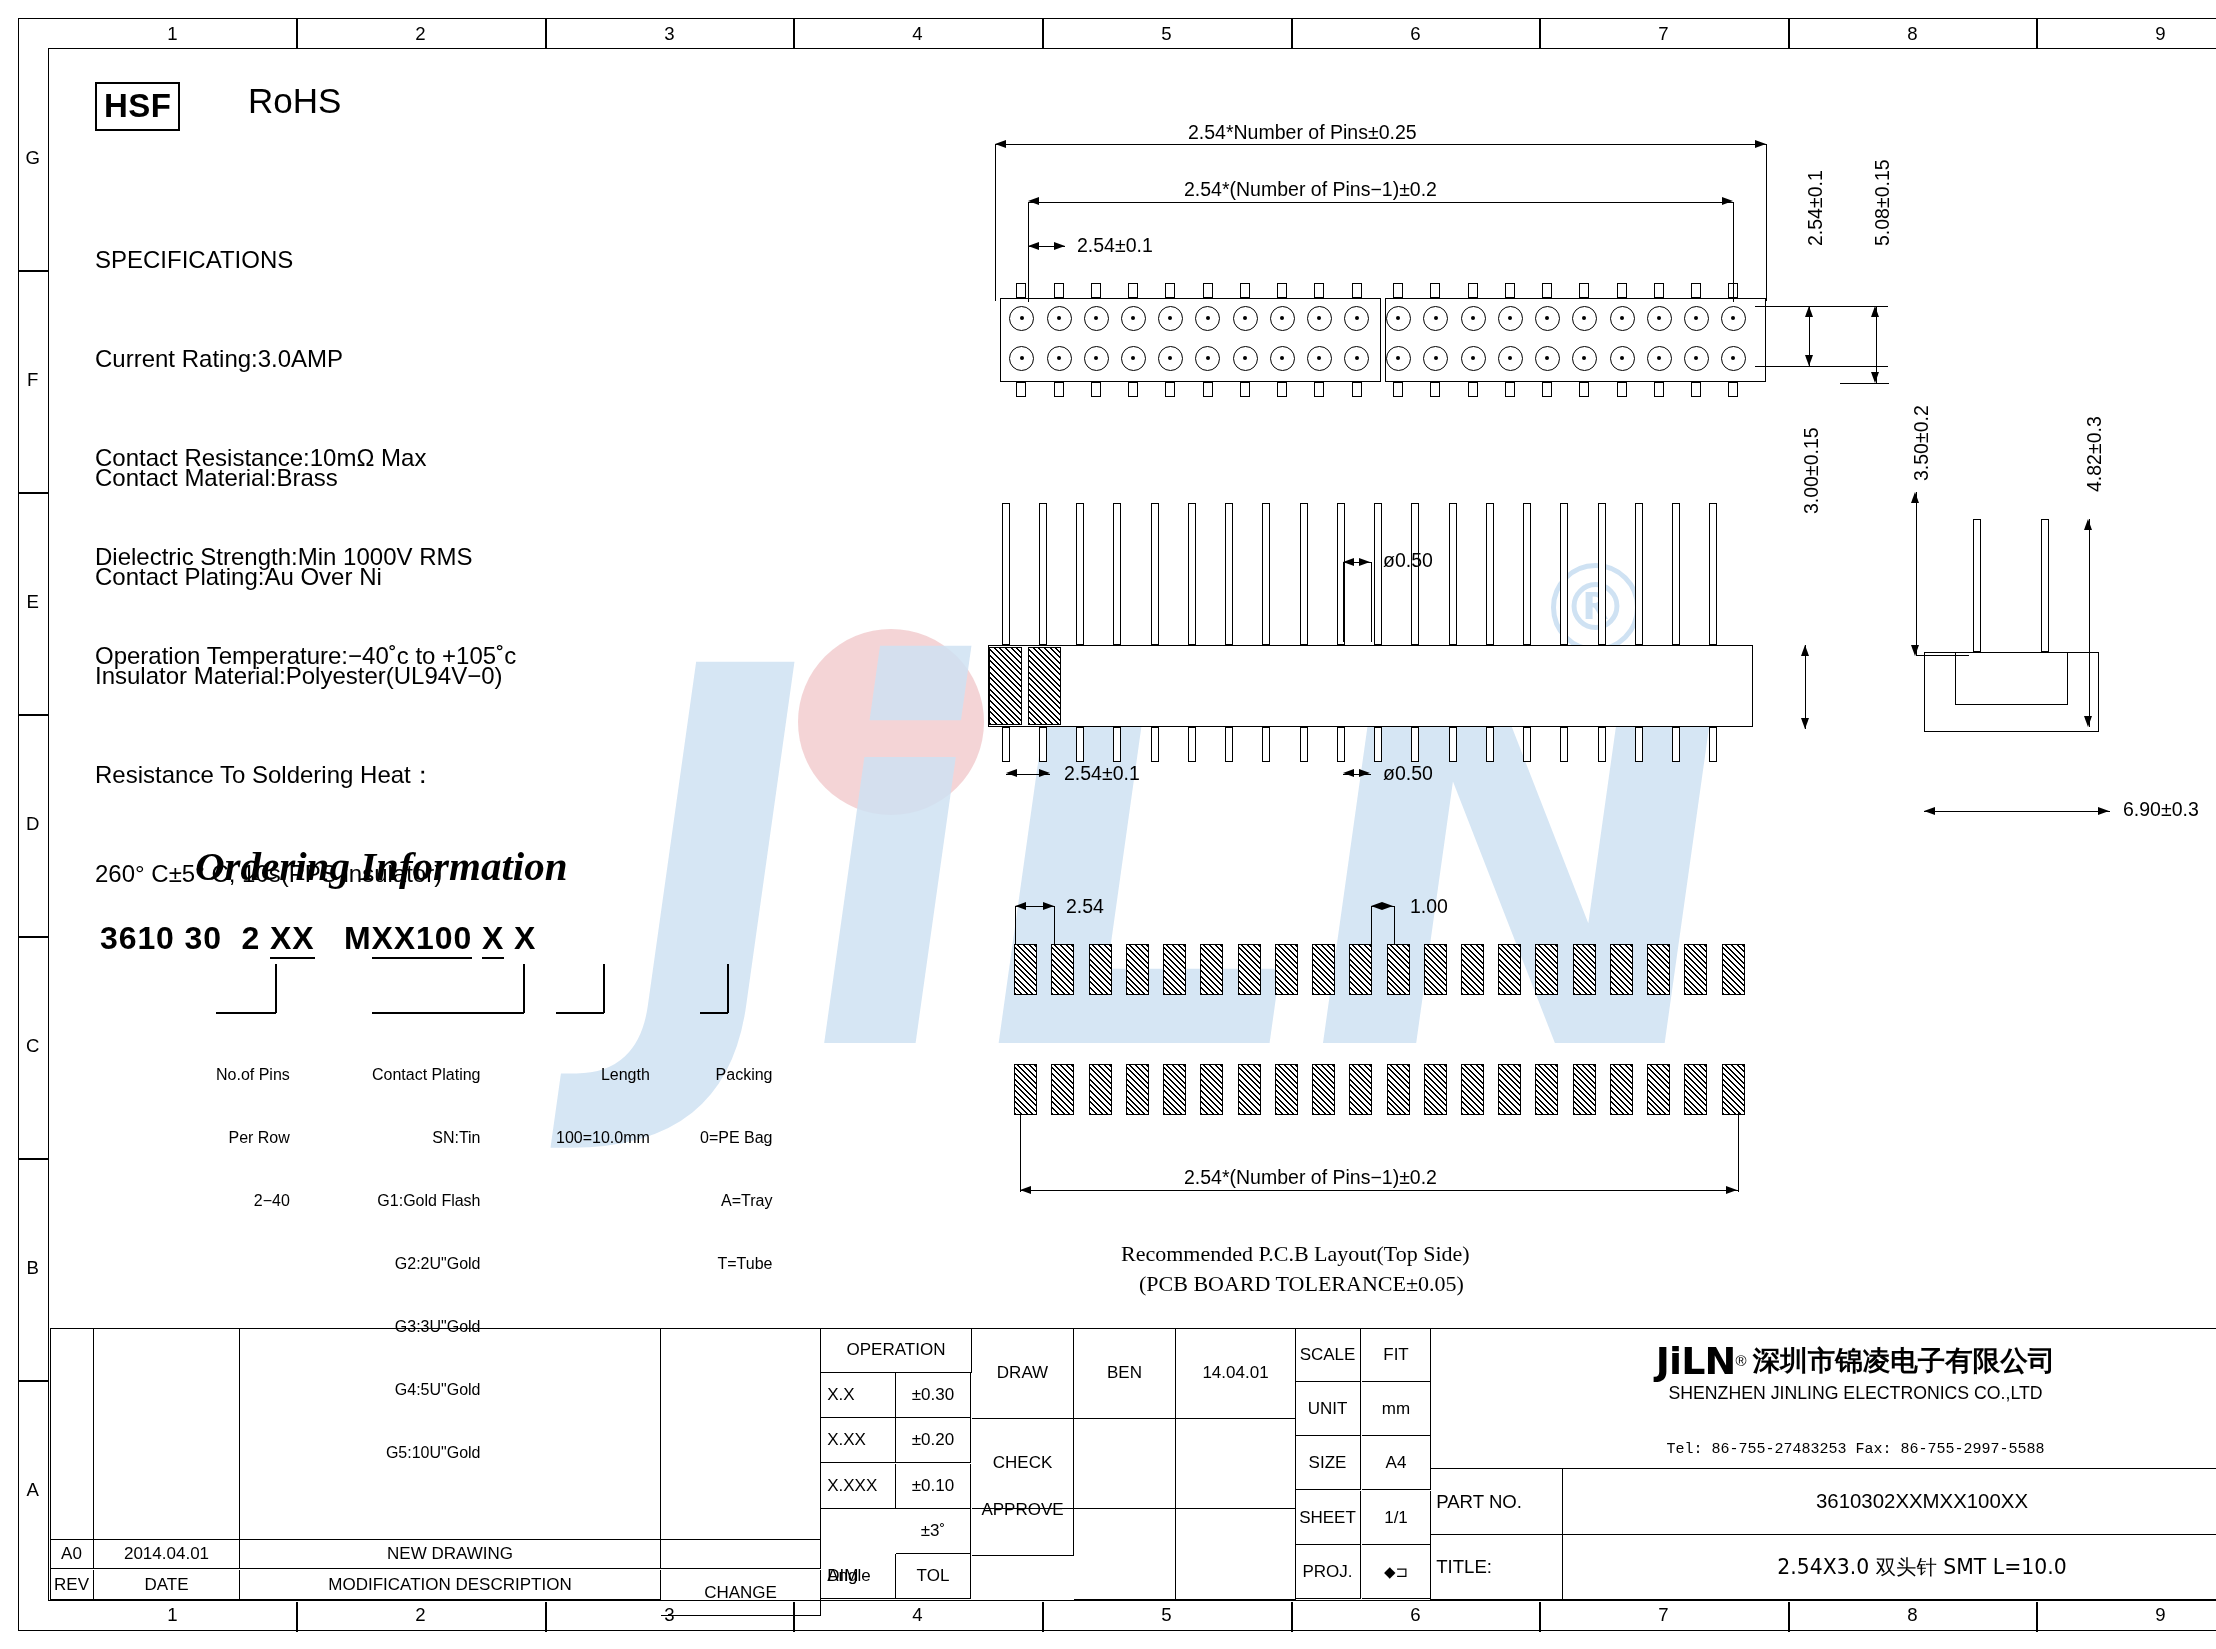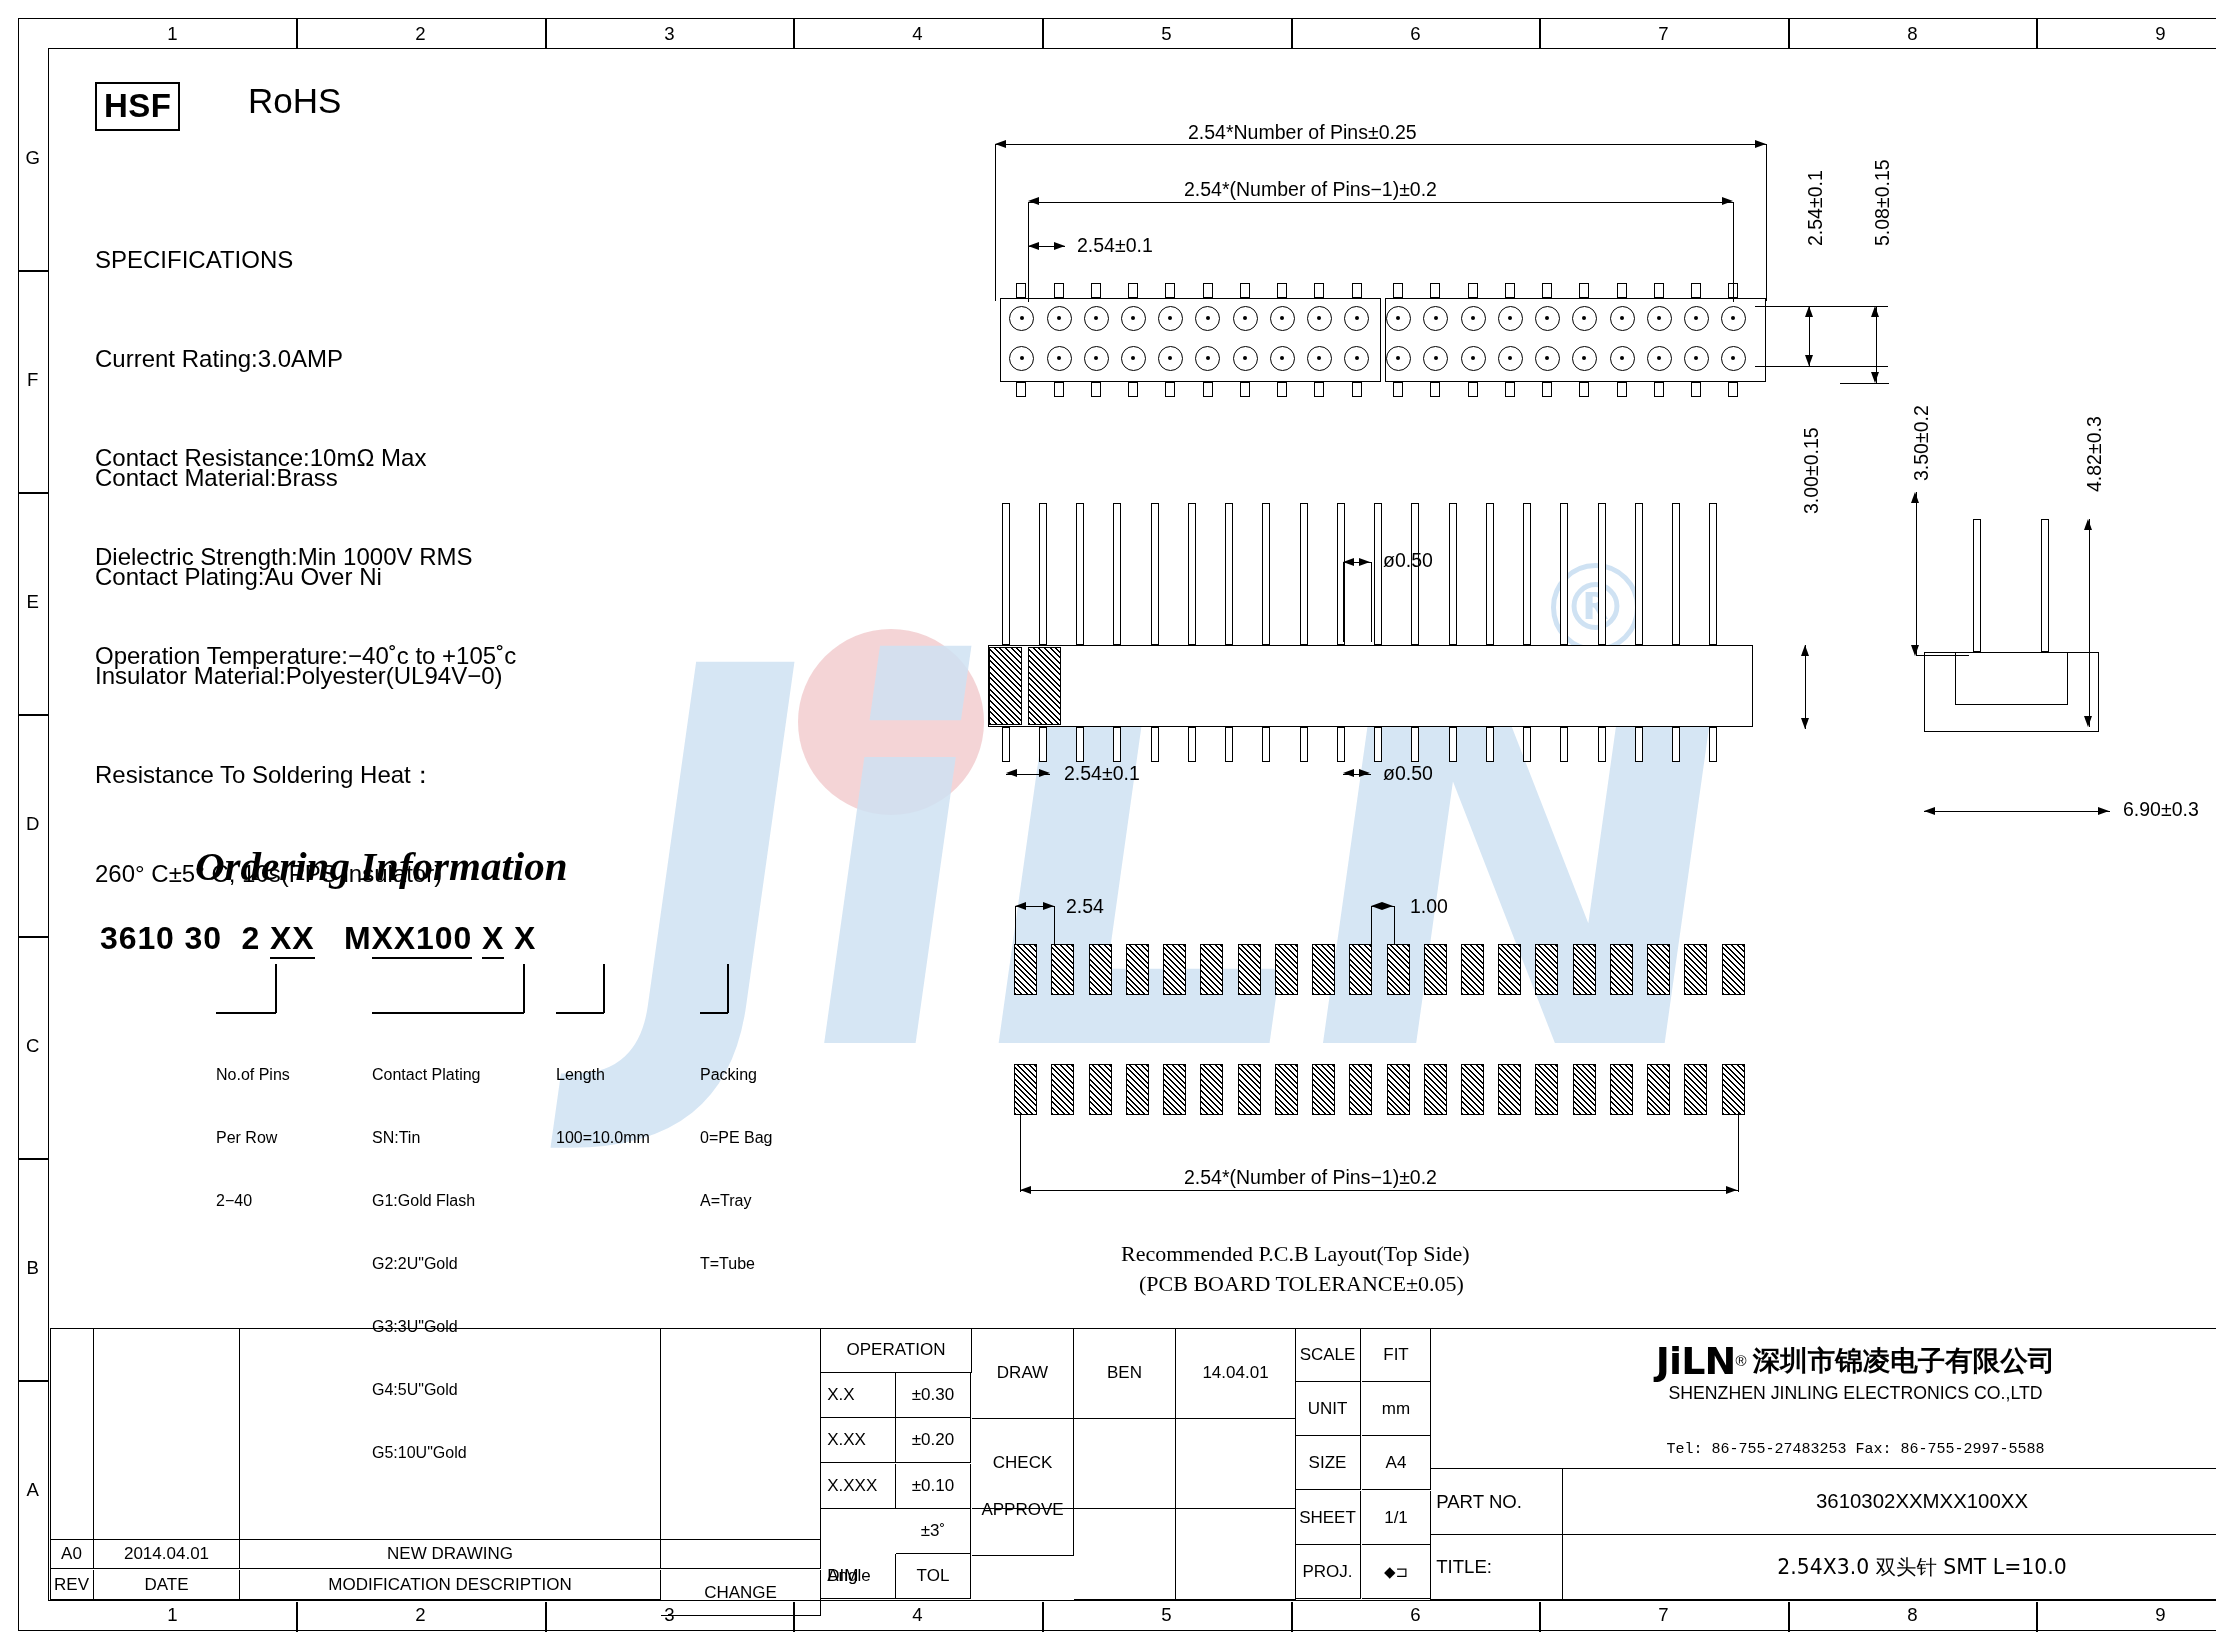--- a/index.html
+++ b/index.html
@@ -95,21 +95,21 @@
   }
   .ordering-code {
     position:absolute; left:100px; top:920px;
     font-size:32px; font-weight:bold; letter-spacing:0.9px;
     font-family:"Liberation Sans", sans-serif;
   }
   .ordering-code span { display:inline-block; }
   .u { border-bottom:2.2px solid #000; }
   .lead { position:absolute; background:#000; }
   .ord-note {
-    position:absolute; font-size:16px; line-height:21px; white-space:pre;
+    position:absolute; font-size:16px; line-height:21px; white-space:pre;text-align:right;
   }
 
   
   .ln { position:absolute; background:#000; }
   .hln { height:1.3px; }
   .vln { width:1.3px; }
   .dimtxt {
     position:absolute; font-size:19.5px; font-family:"Liberation Sans", sans-serif;
     white-space:nowrap;
   }

